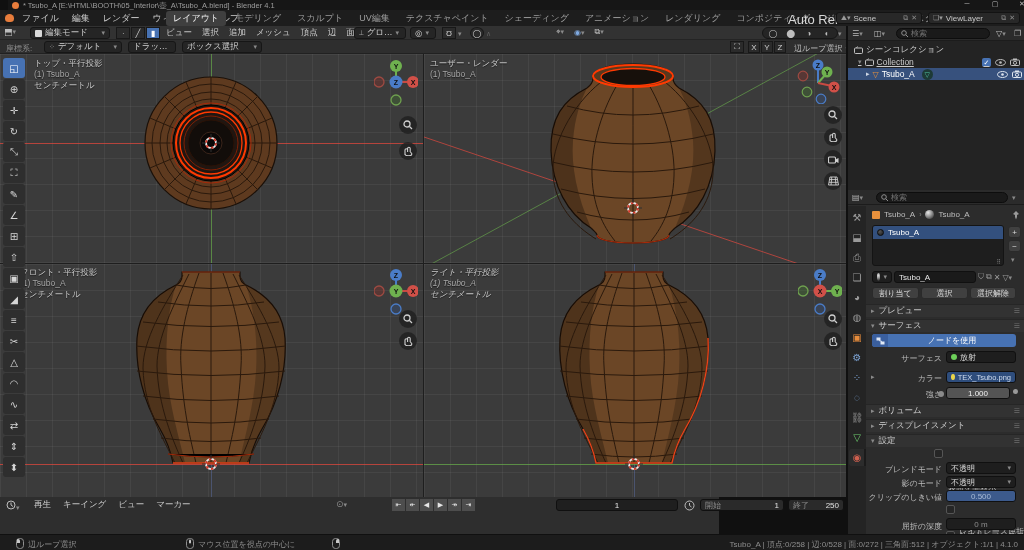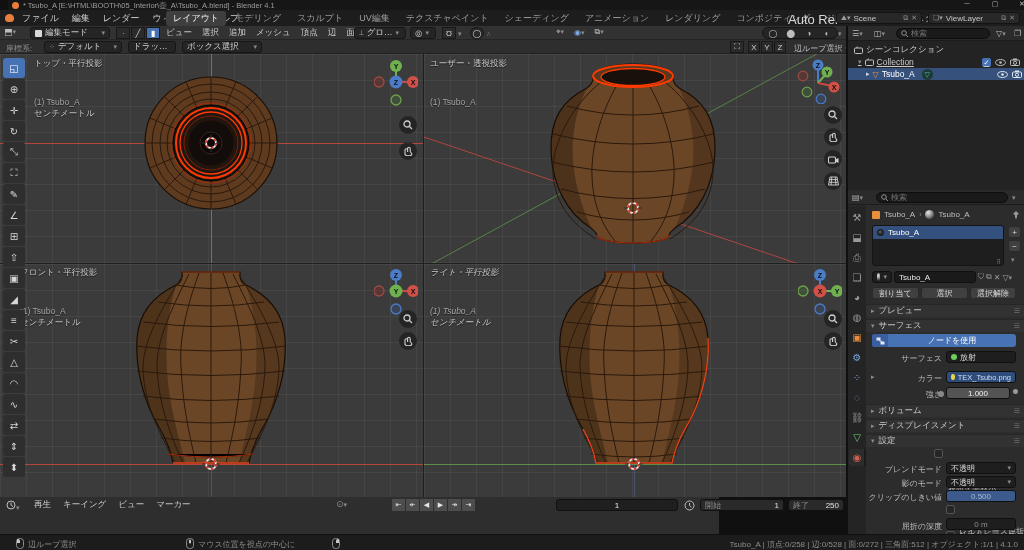--- a/index.html
+++ b/index.html
@@ -18,21 +18,21 @@
   
   #vp-header{left:0;top:26px;width:846px;height:14px;background:#323232;border-bottom:1px solid #242424;}
   #tool-row{left:0;top:40px;width:846px;height:14px;background:#2e2e2e;border-bottom:1px solid #212121;}
   .dd{background:#252525;border:1px solid #161616;border-radius:3px;height:12px;display:flex;align-items:center;gap:3px;padding:0 4px;color:#d2d2d2;font-size:8.5px;}
   .chev{color:#8a8a8a;font-size:7px;}
   .hbtn{width:14px;height:12px;background:#2b2b2b;border:1px solid #181818;display:flex;align-items:center;justify-content:center;color:#cfcfcf;font-size:8px;}
   .hbtn.active{background:#4772b3;color:#fff;}
   
   .quad{background:#3b3b3b;background-image:linear-gradient(rgba(255,255,255,.05) 1px,transparent 1px),linear-gradient(90deg,rgba(255,255,255,.05) 1px,transparent 1px);background-size:26px 26px;overflow:hidden;}
   .vlabel{font-size:8.5px;color:#c9c9c9;line-height:11px;text-shadow:0 1px 1px rgba(0,0,0,.6);}
-  .vlabel .l2{color:#a5a5a5;margin-top:28px;}
+  .vlabel .l2{color:#a5a5a5;}
   .axis{position:absolute;}
   .toolcol{display:flex;flex-direction:column;gap:1px;}
   .tool-item{width:22px;height:20px;background:#2e2e2e;border-radius:3px;display:flex;align-items:center;justify-content:center;color:#d6d6d6;font-size:10px;}
   .tool-item.active{background:#4772b3;color:#fff;}
   .navbtn{width:18px;height:18px;border-radius:50%;background:rgba(33,33,33,.85);display:flex;align-items:center;justify-content:center;}
   .gz{font-size:7px;fill:#101010;text-anchor:middle;font-weight:bold;}
   
   #outliner{left:848px;top:26px;width:176px;height:164px;background:#232323;}
   .ol-row{height:12px;display:flex;align-items:center;font-size:8.5px;color:#c9c9c9;gap:3px;}
   .search{background:#1a1a1a;border:1px solid #0d0d0d;border-radius:7px;height:11px;color:#bbb;font-size:8px;padding:0 4px 0 14px;outline:none;}
@@ -282,21 +282,21 @@
     <g>
       <circle cx="110" cy="152" r="5" fill="none" stroke="#e8e8e8" stroke-width="2"></circle>
       <circle cx="110" cy="152" r="5" fill="none" stroke="#d03a2a" stroke-width="2" stroke-dasharray="2.6 2.6"></circle>
       <line x1="110" y1="143" x2="110" y2="147" stroke="#303030" stroke-width="1"></line>
       <line x1="110" y1="157" x2="110" y2="161" stroke="#303030" stroke-width="1"></line>
       <line x1="101" y1="152" x2="105" y2="152" stroke="#303030" stroke-width="1"></line>
       <line x1="115" y1="152" x2="119" y2="152" stroke="#303030" stroke-width="1"></line>
     </g>
   </svg>
   <div class="a vlabel" style="left:6px;top:4px;">
-    <div>ユーザー・透視投影</div>
+    <div>ユーザー・レンダー</div>
     <div class="l2">(1) Tsubo_A</div>
   </div>
   <svg class="a" width="48" height="48" style="left:370px;top:2px;">
     <line x1="24" y1="27" x2="24" y2="12" stroke="#4a7cc7" stroke-width="2"></line>
     <line x1="24" y1="27" x2="32" y2="18" stroke="#6fb14f" stroke-width="2"></line>
     <line x1="24" y1="27" x2="38" y2="30" stroke="#c84a42" stroke-width="2"></line>
     <circle cx="24" cy="9" r="5.5" fill="#4a7cc7"></circle>
       <text x="24" y="11.5" class="gz">Z</text>
     <circle cx="33" cy="16" r="5.5" fill="#6fb14f"></circle>
       <text x="33" y="18.5" class="gz">Y</text>

